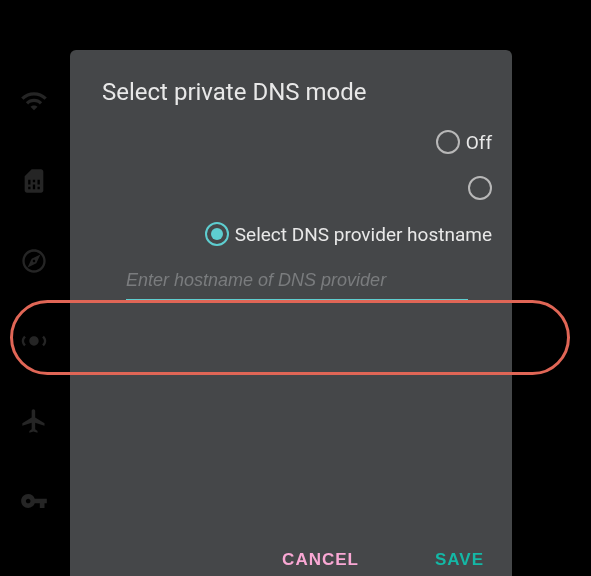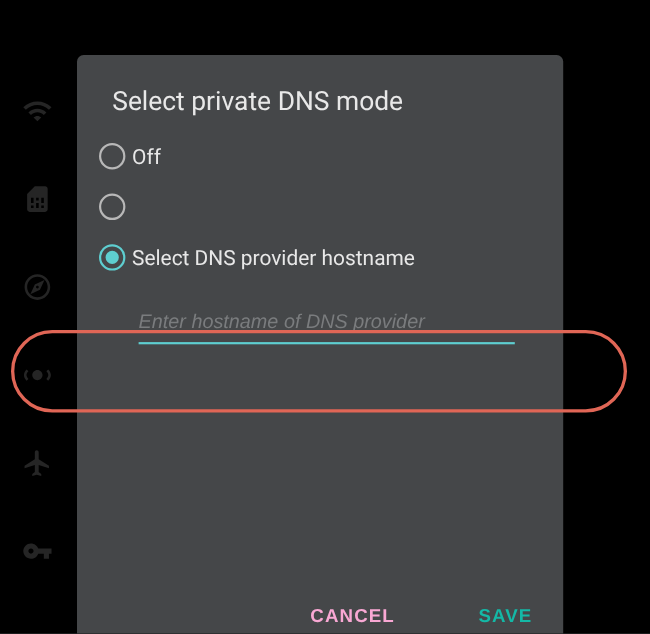--- a/index.html
+++ b/index.html
@@ -62,20 +62,21 @@
     .radio-group {
       display: flex;
       flex-direction: column;
       gap: 22px;
       padding: 0 20px;
     }
     .radio-item {
       display: flex;
       align-items: center;
       gap: 6px;
+      justify-content: flex-end;
     }
     .radio-circle {
       width: 24px;
       height: 24px;
       border: 2.5px solid #b8b8b8;
       border-radius: 50%;
       display: flex;
       align-items: center;
       justify-content: center;
       flex-shrink: 0;
@@ -88,21 +89,21 @@
       width: 12px;
       height: 12px;
       background: #5eced0;
       border-radius: 50%;
     }
     .radio-label {
       color: #e8e8e8;
       font-size: 19px;
     }
     .hostname-input-wrap {
-      margin-top: 32px;
+      margin-top: 20px;
       padding: 0 44px 0 56px;
     }
     .hostname-input {
       width: 100%;
       background: transparent;
       border: none;
       border-bottom: 2px solid #5eced0;
       color: #e8e8e8;
       font-size: 18px;
       padding: 4px 0 8px 0;

